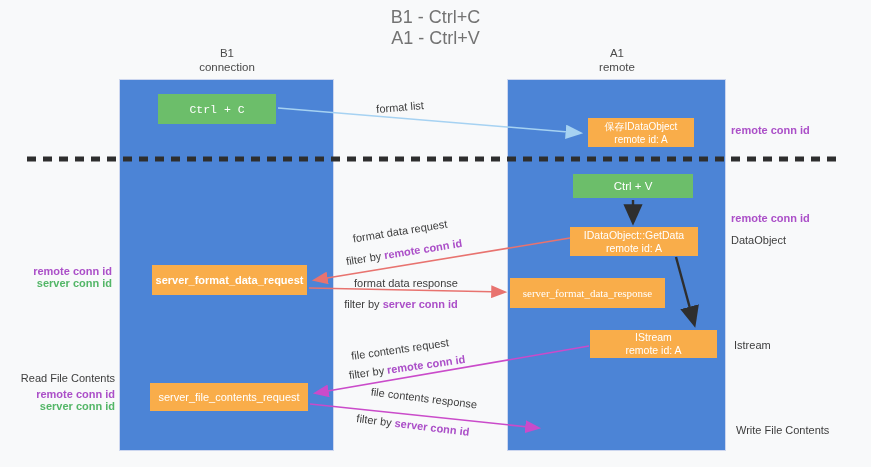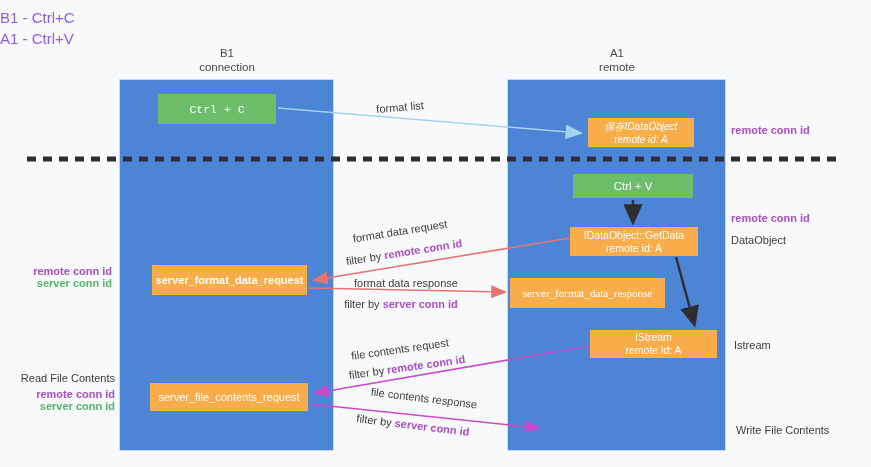--- a/index.html
+++ b/index.html
@@ -4,21 +4,21 @@
 <style>
   * { box-sizing: border-box; margin: 0; padding: 0; }
   html, body { background: #f1f3f4; }
   body { font-family: "Liberation Sans", "DejaVu Sans", sans-serif; }
   .stage {
     position: relative; width: 871px; height: 467px;
     background: #f8f9fa; overflow: hidden; margin: 0 auto;
   }
   .title {
     position: absolute; left: 0; top: 7px; width: 871px;
-    font-size: 15px; line-height: 21px; color: #8b5cf6;
+    text-align: center; font-size: 18px; line-height: 21px; color: #737373;
   }
   .col-header {
     position: absolute; text-align: center; font-size: 11.5px;
     line-height: 14px; color: #4a4a4a;
   }
   .col {
     position: absolute; top: 79px; height: 372px;
     background: #4c84d6; border: 1px solid #ccd6ef; z-index: 1;
   }
   .box {
@@ -62,21 +62,21 @@
     <div>remote</div>
   </div>
 
   <div class="col" style="left:119px; width:215px;"></div>
   <div class="col" style="left:507px; width:219px;"></div>
 
   <div class="box green fs115" style="left:158px; top:94px; width:118px; height:30px;font-family:Liberation Mono, monospace;">
     <span>Ctrl + C</span>
   </div>
 
-  <div class="box orange fs10" style="left:588px; top:118px; width:106px; height:29px;font-style:italic;">
+  <div class="box orange fs10" style="left:588px; top:118px; width:106px; height:29px;">
     <span>保存IDataObject</span>
     <span>remote id: A</span>
   </div>
 
   <div class="box green fs115" style="left:573px; top:174px; width:120px; height:24px;">
     <span>Ctrl + V</span>
   </div>
 
   <div class="box orange fs105" style="left:570px; top:227px; width:128px; height:29px;">
     <span>IDataObject::GetData</span>

